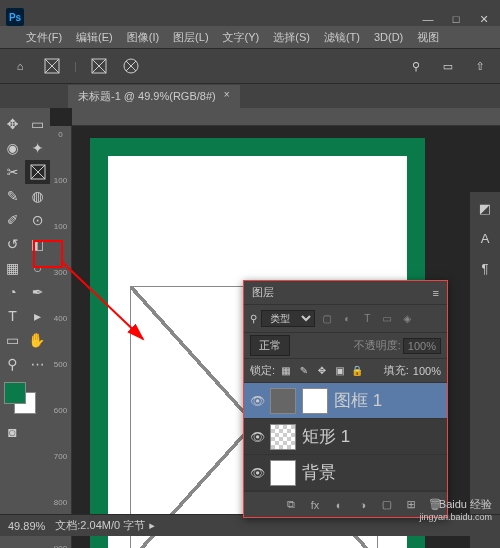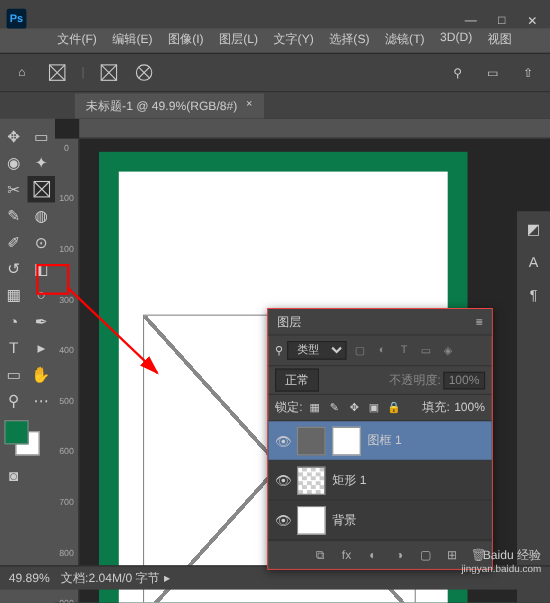--- a/index.html
+++ b/index.html
@@ -1,21 +1,21 @@
 <!DOCTYPE html>
 <html><head>
 <meta charset="utf-8">
 <style>
 *{margin:0;padding:0;box-sizing:border-box;font-family:"Microsoft YaHei",sans-serif;font-size:11px;color:#ccc}
 body{background:#535353;width:500px;height:548px;overflow:hidden;position:relative}
 .titlebar{height:26px;background:#424242;display:flex;align-items:flex-end;padding:0 6px}
 .titlebar .ps-logo{width:18px;height:18px;background:#001e36;color:#31a8ff;font-weight:bold;font-size:10px;display:flex;align-items:center;justify-content:center;border-radius:2px;margin-right:8px}
 .win-controls{margin-left:auto;display:flex;gap:8px}
 .win-controls span{width:20px;text-align:center;cursor:pointer}
-.menubar{height:22px;background:#535353;display:flex;align-items:flex-start;padding-left:46px;gap:2px}
+.menubar{height:22px;background:#535353;display:flex;align-items:center;padding-left:20px;gap:2px}
 .menubar span{padding:2px 6px;cursor:pointer;font-size:11px}
 .optionsbar{height:36px;background:#424242;display:flex;align-items:center;padding:0 10px;gap:12px;border-top:1px solid #2a2a2a;border-bottom:1px solid #2a2a2a}
 .opt-icon{width:20px;height:20px;display:inline-flex;align-items:center;justify-content:center;cursor:pointer}
 .opt-right{margin-left:auto;display:flex;gap:12px}
 .tabbar{height:24px;background:#424242;display:flex;align-items:center;padding-left:68px}
 .tab{background:#535353;padding:4px 10px;font-size:11px;display:flex;align-items:flex-start;gap:8px}
 .tab .close{cursor:pointer;font-size:10px}
 .workspace{position:relative;height:440px;display:flex}
 .toolbox{width:50px;background:#535353;display:flex;flex-direction:column;padding-top:4px}
 .tool-row{display:flex;height:24px}
@@ -52,21 +52,21 @@
 .lp-lock{height:24px;display:flex;align-items:center;padding:0 6px;border-bottom:1px solid #333;font-size:10px;color:#888;gap:4px}
 .lp-lock .licon{width:14px;height:14px;font-size:10px;display:flex;align-items:center;justify-content:center}
 .lp-list{background:#3a3a3a}
 .layer-row{height:36px;display:flex;align-items:center;padding:0 6px;gap:6px;border-bottom:1px solid #333}
 .layer-row.active{background:#5a7aa8}
 .layer-row .eye{width:14px;font-size:12px;cursor:pointer}
 .layer-row .thumb{width:26px;height:26px;background:#fff;border:1px solid #888;position:relative}
 .layer-row .thumb.shape{background:#666}
 .layer-row .thumb.checker{background:repeating-conic-gradient(#ccc 0 25%,#fff 0 50%) 0 0/8px 8px}
 .layer-row .mask{width:26px;height:26px;background:#fff;border:1px solid #888}
-.layer-row .name{font-size:11px}
+.layer-row .name{font-size:17px}
 .lp-footer{height:26px;background:#424242;display:flex;align-items:center;justify-content:flex-end;padding:0 4px;gap:8px;border-top:1px solid #333}
 .lp-footer span{width:16px;font-size:11px;cursor:pointer;color:#aaa;text-align:center}
 .statusbar{position:absolute;bottom:12px;left:0;right:0;height:22px;background:#424242;display:flex;align-items:center;padding:0 8px;font-size:10px;border-top:1px solid #2a2a2a}
 .statusbar .zoom{margin-right:10px}
 .watermark{position:absolute;right:8px;bottom:26px;color:rgba(255,255,255,.5);font-size:14px;z-index:20;text-align:right;pointer-events:none}
 .watermark .url{font-size:9px;display:block}
 svg{display:block}
 </style>
 </head>
 <body>

